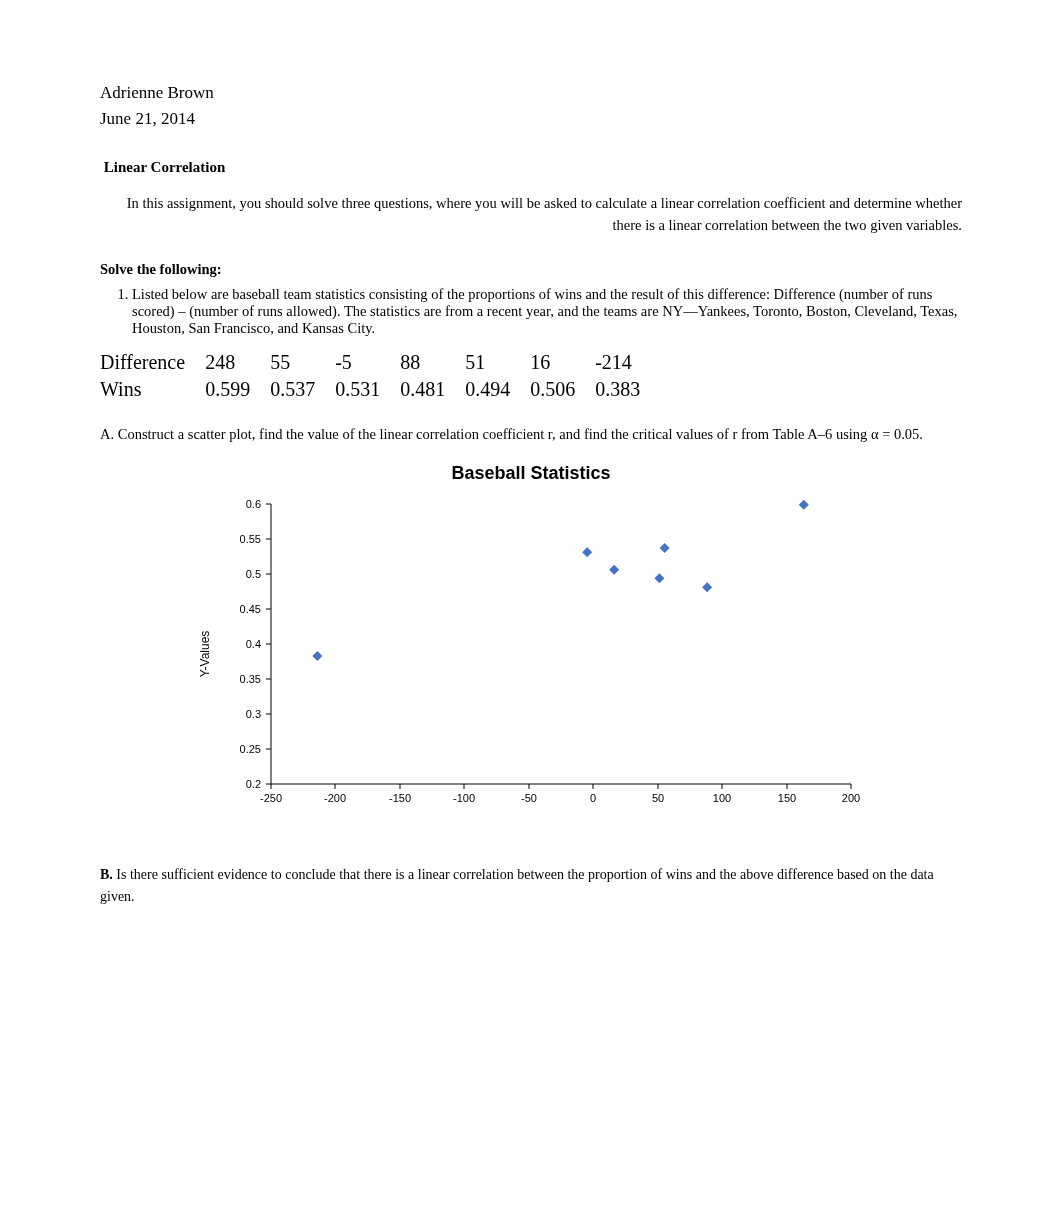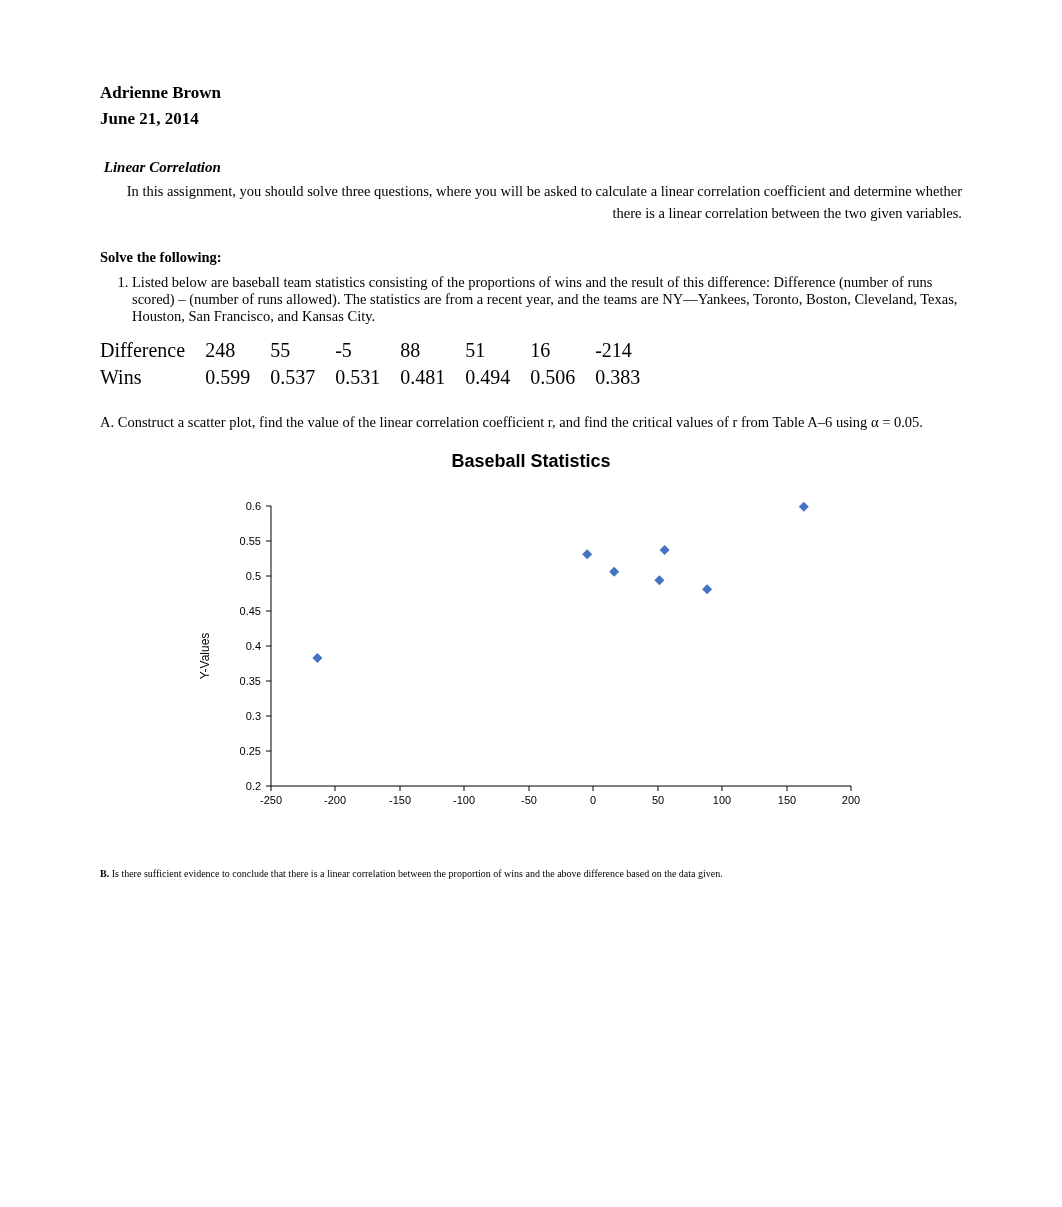--- a/index.html
+++ b/index.html
@@ -10,29 +10,28 @@
       color: #000;
       padding: 80px 100px 80px 100px;
       width: 1062px;
       min-height: 1207px;
     }
     .header {
       margin-bottom: 28px;
     }
     .header-name, .header-exercise, .header-date {
       font-size: 17px;
-      font-weight: bold;
+      font-weight: normal;
       line-height: 1.5;
     }
     .section-title {
       font-size: 15px;
       font-weight: bold;
-      margin-bottom: 4px;
+      margin-bottom: 16px;
       margin-top: 18px;
-      font-style: italic;
     }
     .intro-text {
       font-size: 14.5px;
       line-height: 1.55;
       margin-bottom: 20px;
       text-align: right;
     }
     .solve-header {
       font-size: 14.5px;
       font-weight: bold;
@@ -61,35 +60,35 @@
     }
     .chart-container {
       margin: 10px auto 30px auto;
       width: 680px;
       position: relative;
     }
     .chart-title {
       text-align: center;
       font-size: 18px;
       font-weight: bold;
-      margin-bottom: 24px;
+      margin-bottom: 10px;
       font-family: Arial, sans-serif;
     }
     .chart-area {
       position: relative;
       width: 680px;
       height: 340px;
     }
     svg.scatter {
       width: 680px;
       height: 340px;
       overflow: visible;
     }
     .section-b {
-      font-size: 10px;
+      font-size: 14px;
       line-height: 1.55;
       margin-top: 20px;
     }
   </style>
 </head>
 <body>
 
 <div class="header">
   <div class="header-name">Adrienne Brown</div>
   <div class="header-date">June 21, 2014</div>

